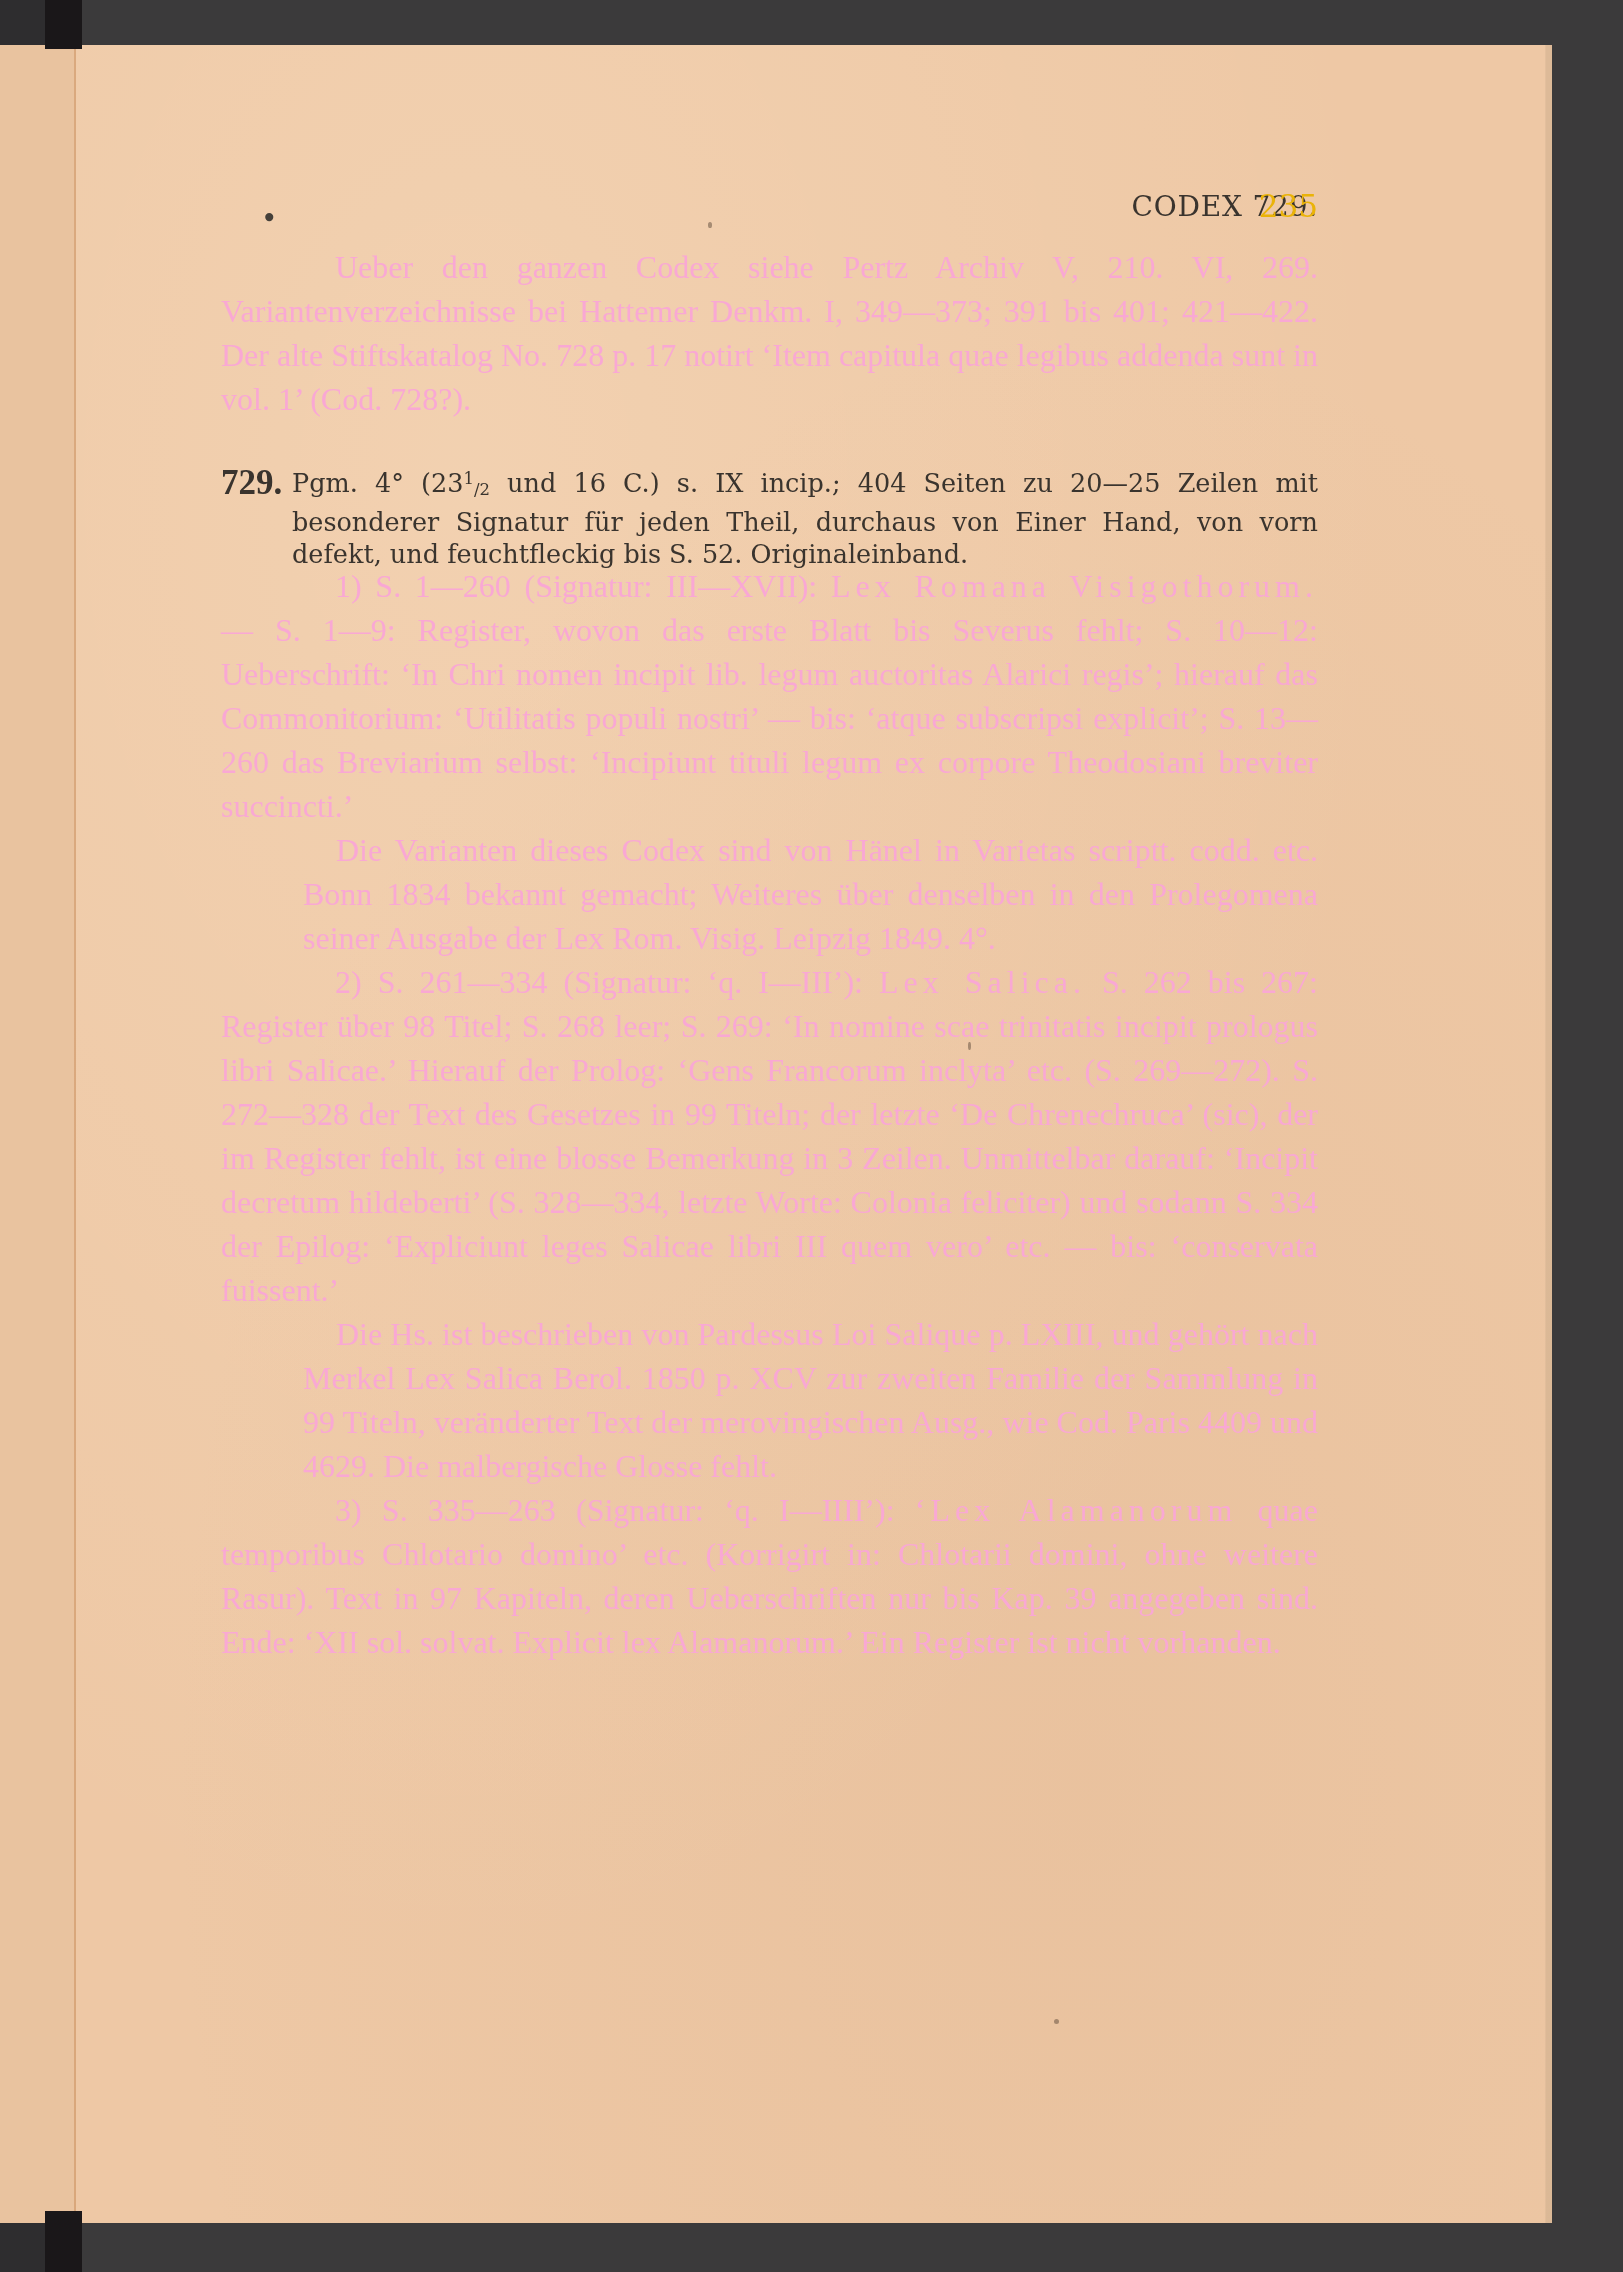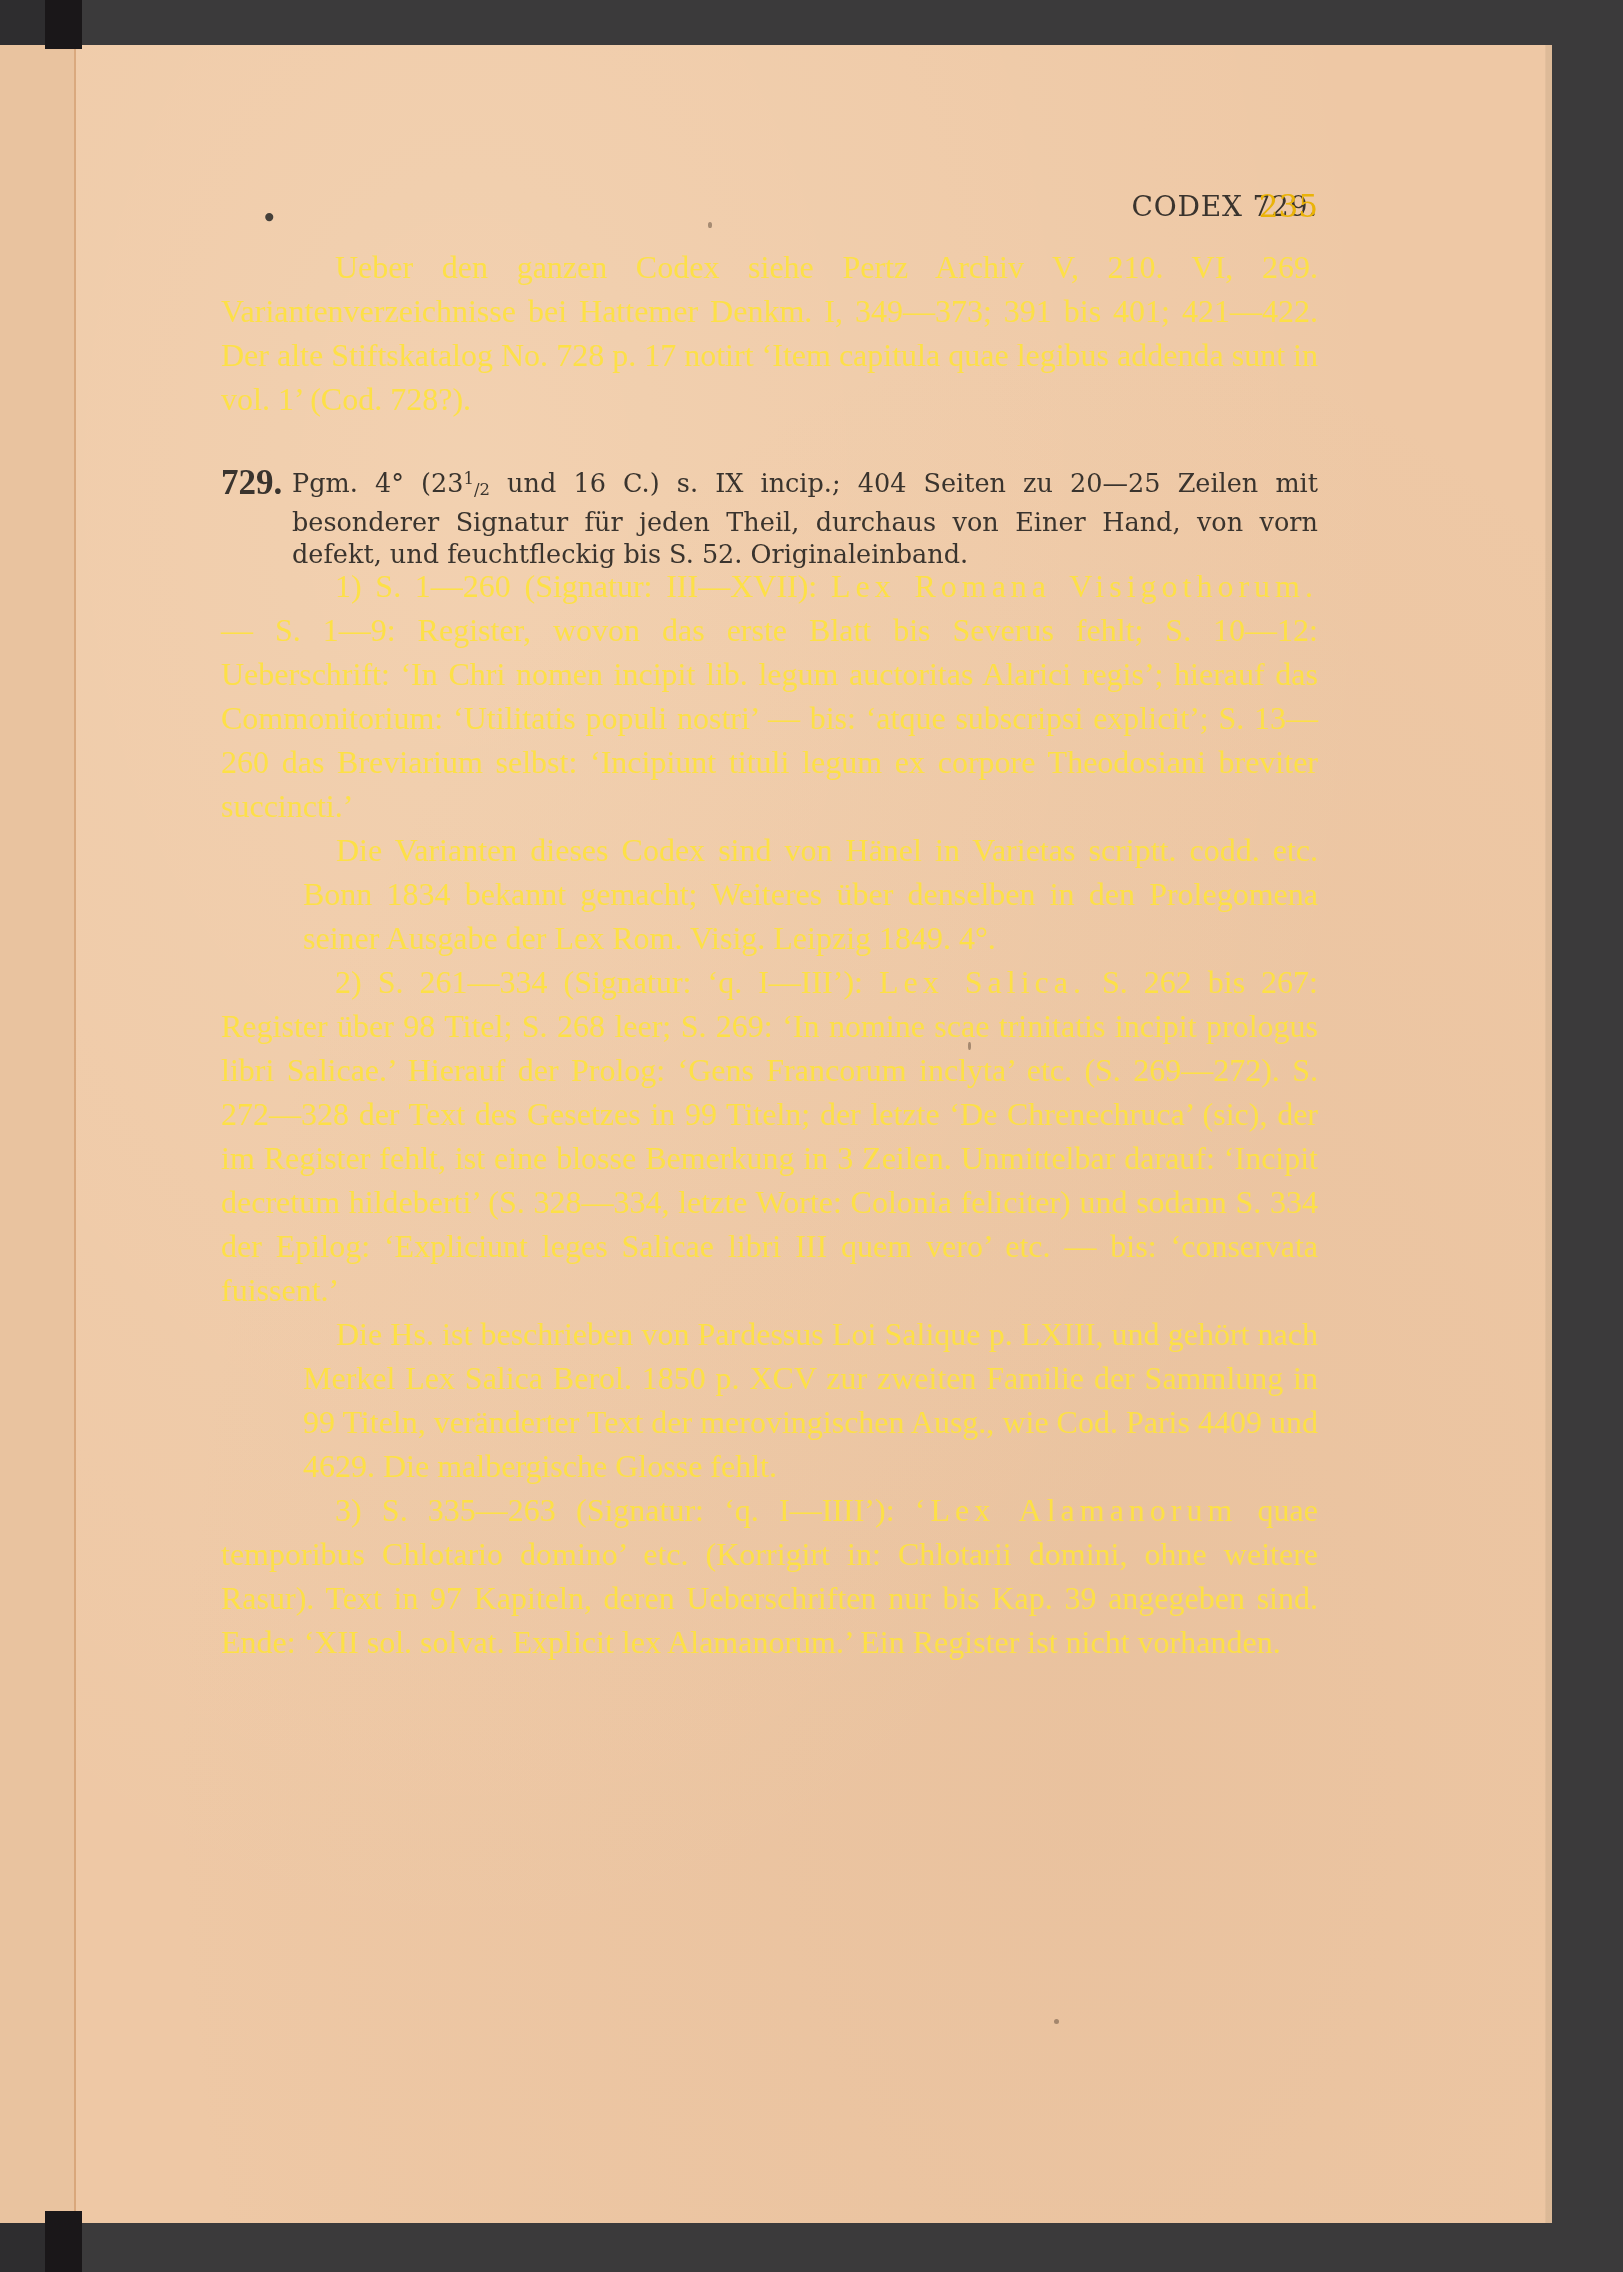--- a/index.html
+++ b/index.html
@@ -36,21 +36,21 @@
     }
     .header {
       position: absolute; left: 221px; top: 185px; width: 1097px; height: 49px;
     }
     .header .dot { position: absolute; left: 40px; top: 16.5px; font-size: 28px; color: #45403a; }
     .header .title { position: absolute; left: 0; width: 100%; text-align: right; top: 5px; font-size: 28px; letter-spacing: 0.8px; color: #3a342e; }
     .header .pageno { position: absolute; right: 0; top: 3.3px; font-size: 31px; color: #eab308; }
 
     .body-block {
       position: absolute; left: 221px; width: 1097px;
-      font-size: 32px; line-height: 44px; color: #fde047;
+      font-size: 32px; line-height: 44px; color: #f9a8d4;
       text-align: justify;
       font-family: "Liberation Serif", "DejaVu Serif", serif;
       transform-origin: left top;
     }
     .para { margin: 0; text-indent: 114px; text-align: justify; }
     .note {
       margin: 0 0 0 82px; text-indent: 33px; text-align: justify;
     }
     .spaced { letter-spacing: 5px; }
 

